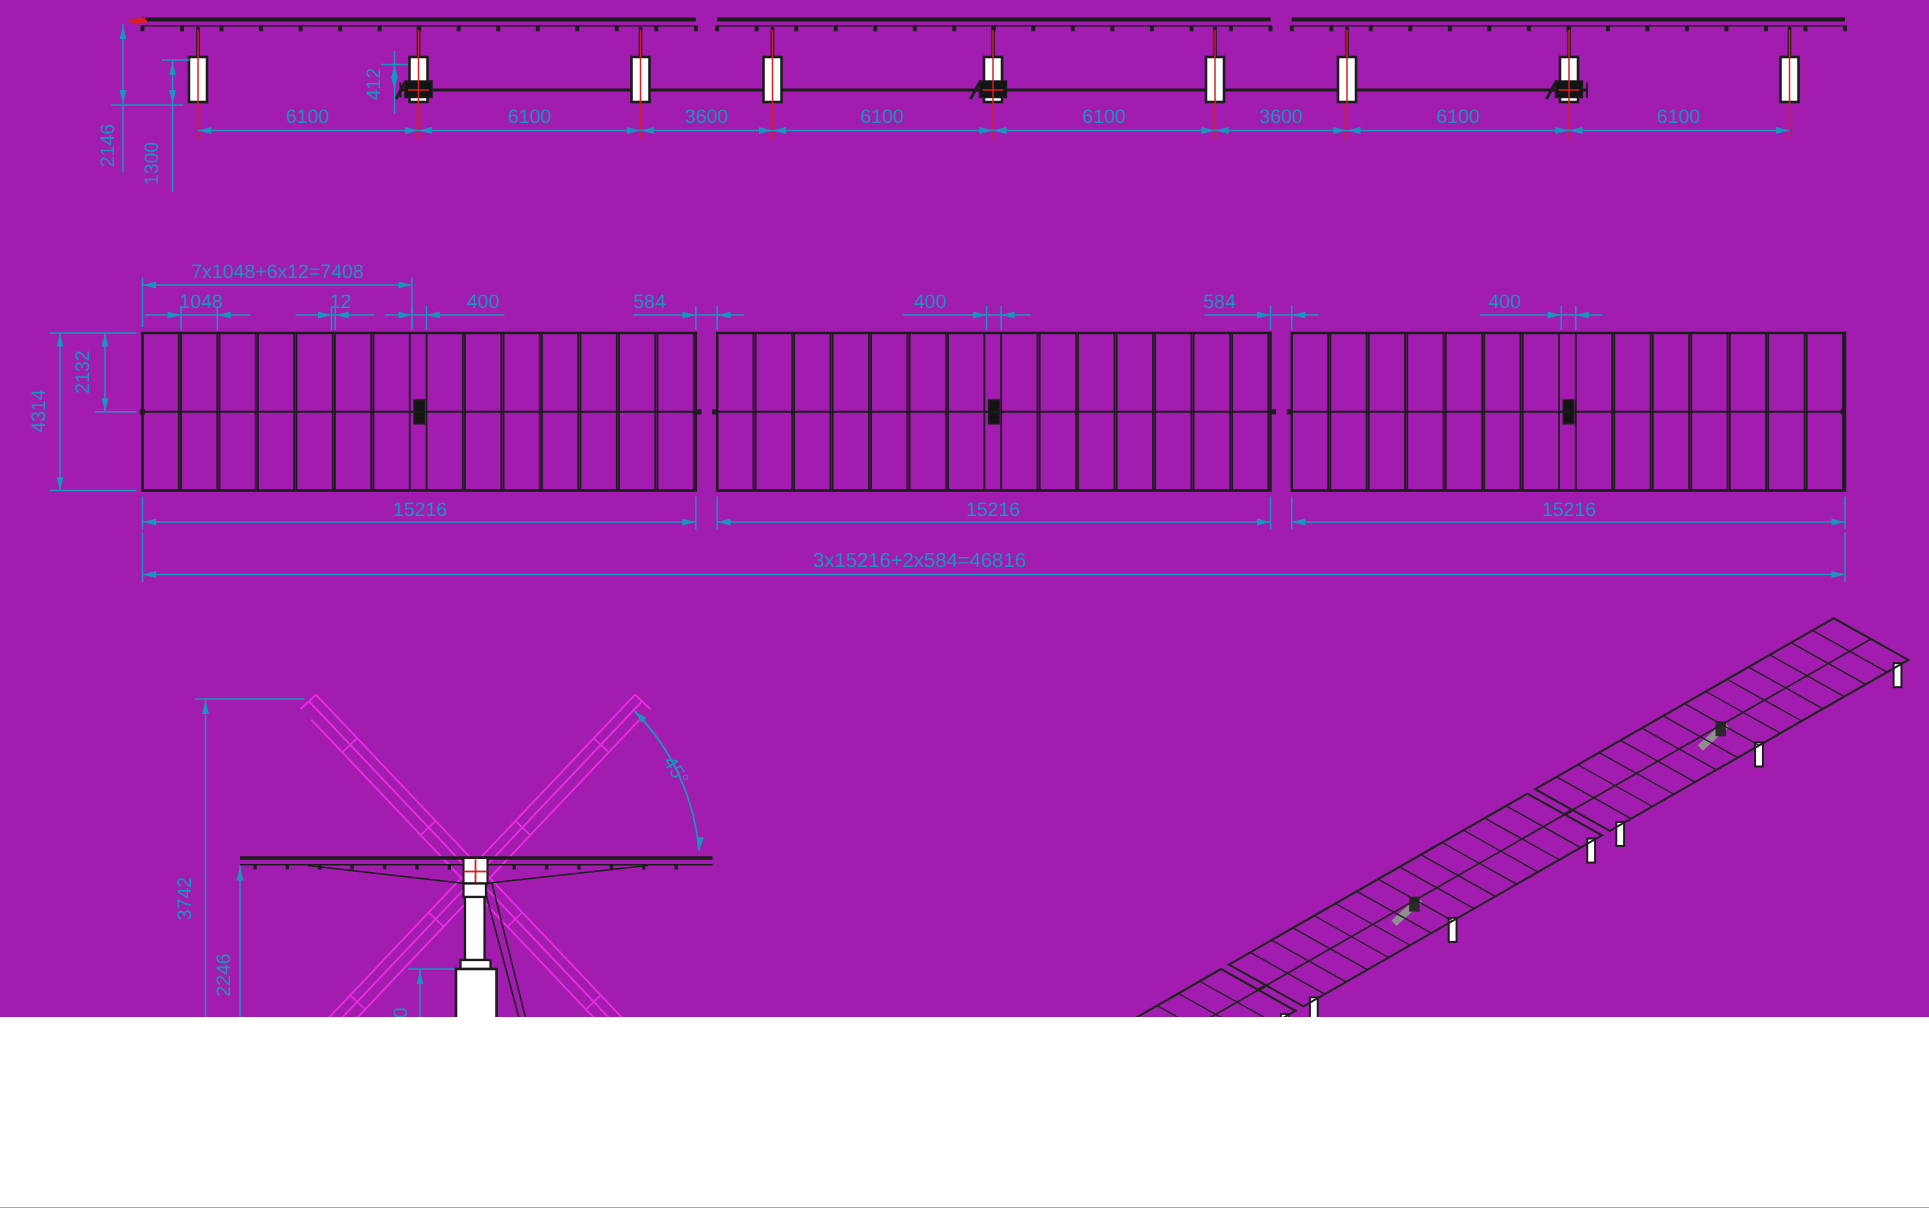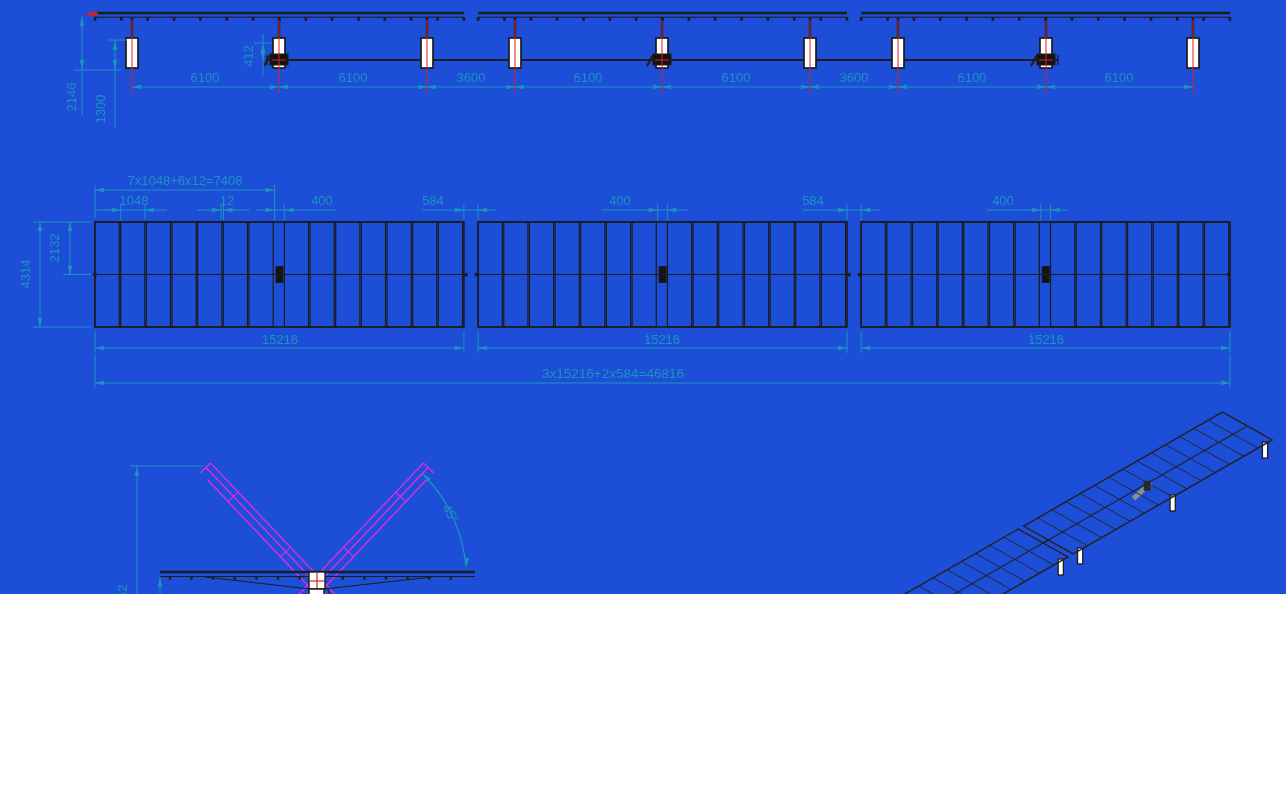--- a/index.html
+++ b/index.html
@@ -1,16 +1,16 @@
 <!DOCTYPE html>
 <html><head>
 <meta charset="utf-8">
 <style>
   html,body{margin:0;padding:0;background:#ffffff;}
-  #stage{position:relative;width:1286px;height:594px;background:#1d4ed8;overflow:hidden;
+  #stage{position:relative;width:1286px;height:678px;background:#a21caf;overflow:hidden;
          font-family:"Liberation Sans", sans-serif;}
   svg{position:absolute;left:0;top:0;}
   text{font-family:"Liberation Sans", sans-serif;font-size:13px;}
   .dimtxt{fill:#1a93be;}
   .big{font-size:13.5px;}
 </style>
 </head>
 <body>
 
 <div id="stage">

